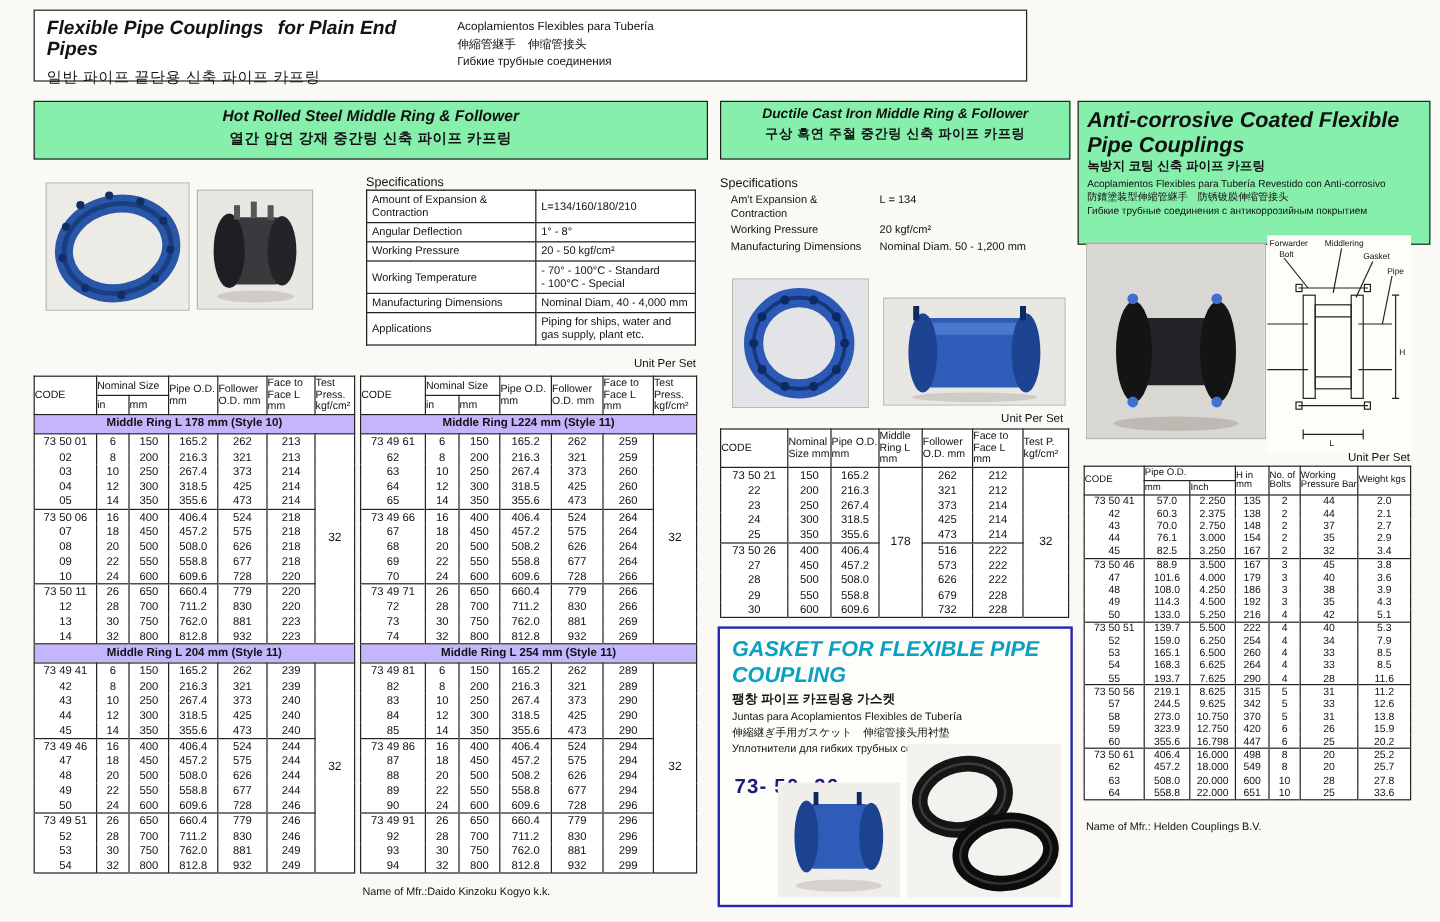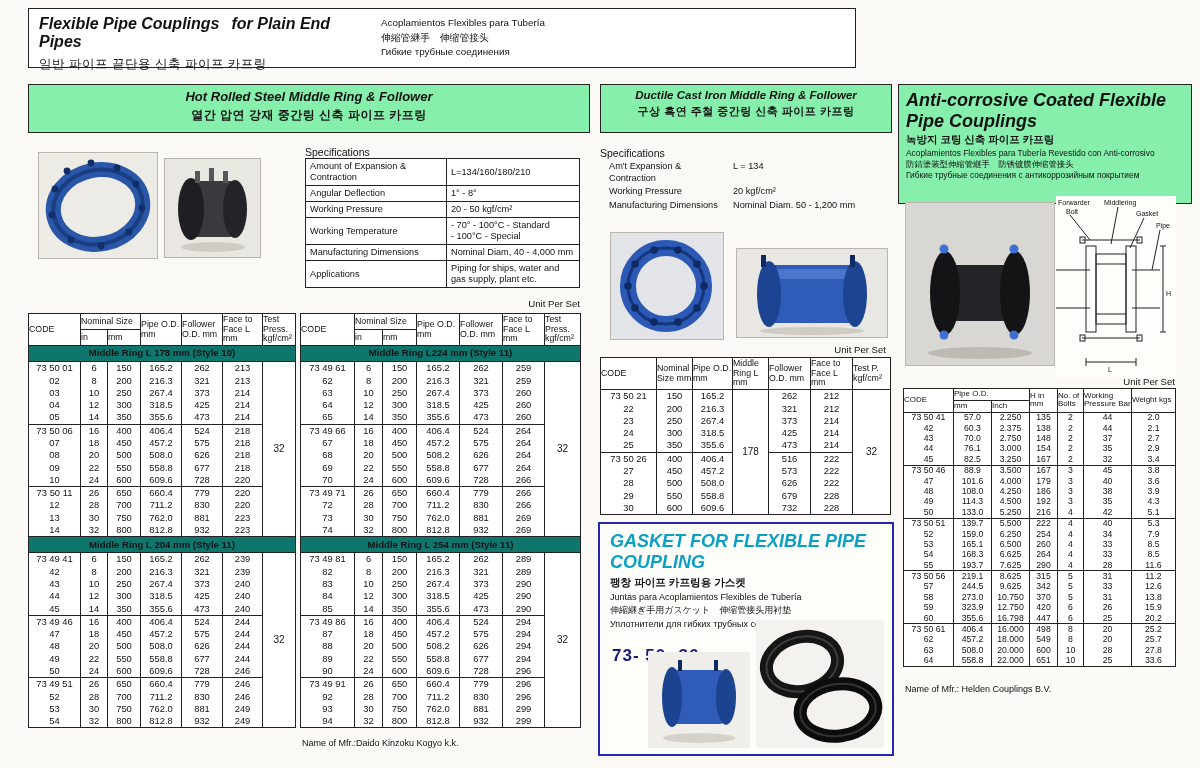--- a/index.html
+++ b/index.html
@@ -19,21 +19,21 @@
   .anti-box{padding:5px 7px;line-height:1.25}
   .anti-t{font-style:italic;font-weight:bold;font-size:18px;line-height:1.15}
   .anti-ko{font-weight:bold;font-size:10.5px;margin-top:2px}
   .anti-s{font-size:8.4px;margin-top:1px;line-height:1.2}
   .spec-title{font-size:10.5px;text-align:left}
   .ups{font-size:9.6px;text-align:right}
   table{border-collapse:collapse;table-layout:fixed}
   .ctable{border:1.3px solid #222;background:#fff}
   .ctable th{border:1px solid #222;font-weight:normal;font-size:8.8px;line-height:1.1;padding:1px 0;background:#fff;text-align:left}
   .ctable td{border-left:1px solid #222;border-right:1px solid #222;font-size:9.4px;text-align:center;padding:0 1px;height:12.3px;line-height:1.05;background:#fff;overflow:hidden;white-space:nowrap}
-  .ctable .sec-title td{background:#0f766e;font-weight:bold;font-size:9.6px;border:1px solid #222;height:15px}
+  .ctable .sec-title td{background:#c4b5fd;font-weight:bold;font-size:9.6px;border:1px solid #222;height:15px}
   .ctable .gsep td{border-top:1px solid #222}
   .ctable .span-cell{font-size:10px;vertical-align:middle}
   .ctable.dense td{font-size:8.7px;height:10.4px}
   .ctable.dense th{font-size:8px}
   .spec-table{border:1.3px solid #222;background:#a3a3a3;width:100%}
   .spec-table td{border:1px solid #222;font-size:9.2px;padding:2px 4px;vertical-align:middle;line-height:1.2;background:#fff}
   .spec-table .spec-label{width:132px}
   .spec-plain td{border:none;font-size:9.2px;padding:1px 3px;vertical-align:top;line-height:1.25;background:transparent}
   .spec-plain .spec-label{width:118px}
   .pre{white-space:pre-line}

